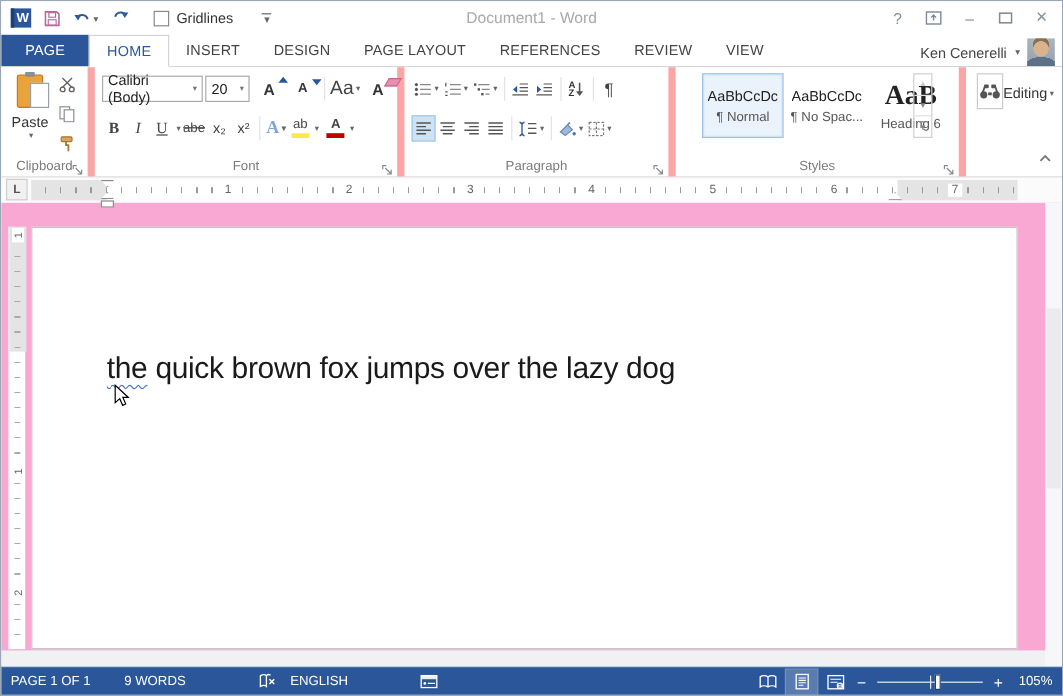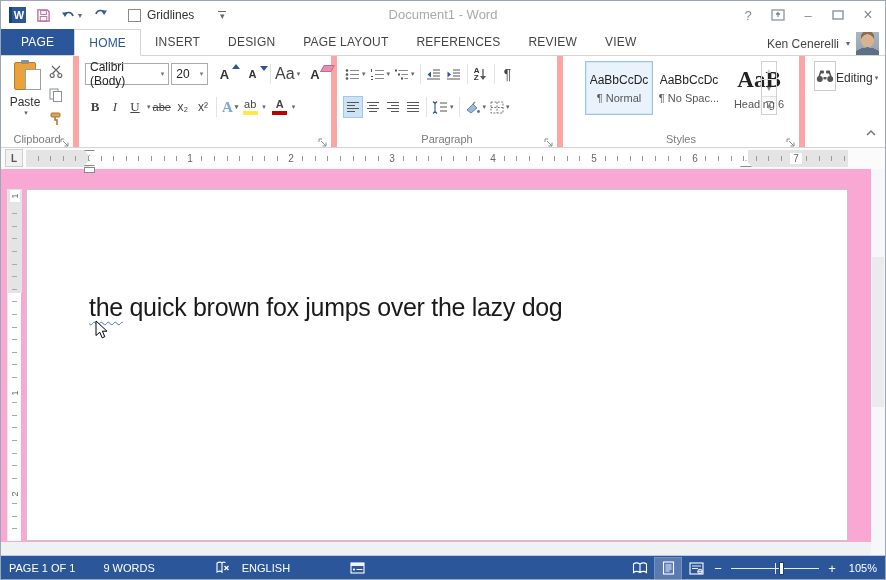--- a/index.html
+++ b/index.html
@@ -284,20 +284,21 @@
         <span>ab</span>
         <span class="bar" style="background:#ffe94a"></span>
       </div>
       <span class="dd">▾</span>
       <div class="sbtn hl" style="font-weight:bold;margin-left:4px">
         <span>A</span>
         <span class="bar" style="background:#c00000"></span>
       </div>
       <span class="dd">▾</span>
     </div>
+    <div class="rgroup-label">Font</div>
     <span class="launcher">
       <svg width="10" height="10" viewBox="0 0 10 10">
           <path d="M1 4 V1 H4 M3 3 L8 8 M8 4.5 V8 H4.5" fill="none" stroke="#8a8a8a"></path>
         </svg>
     </span>
   </div>
 
   <div class="rgroup g-para">
     <div class="row1">
       <div class="sbtn">

